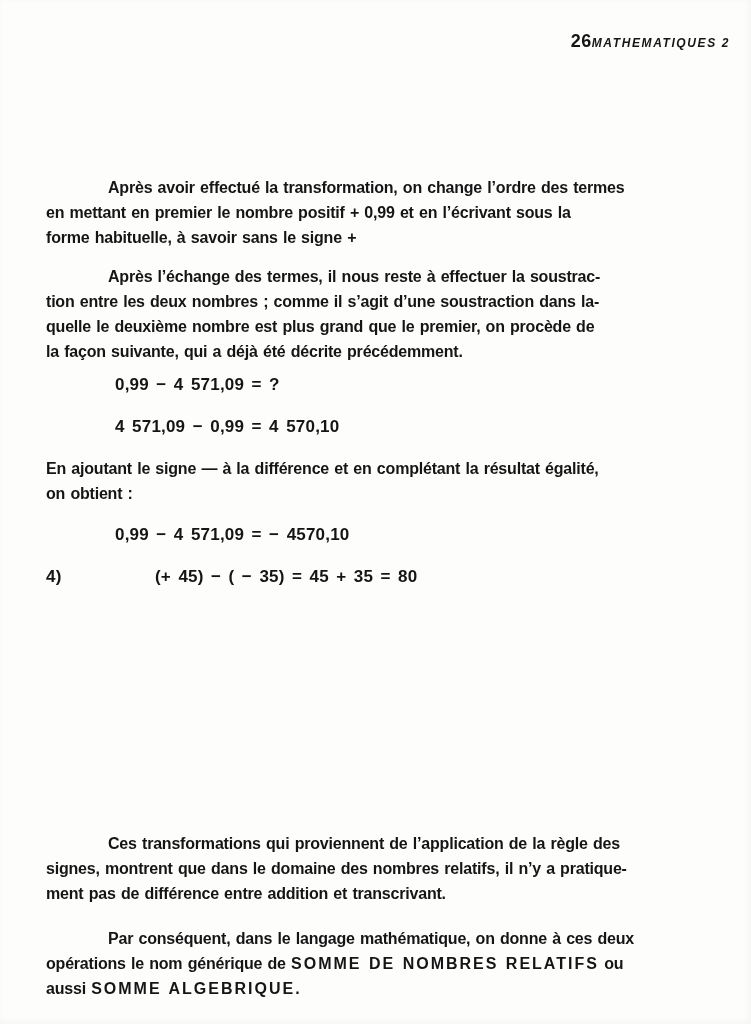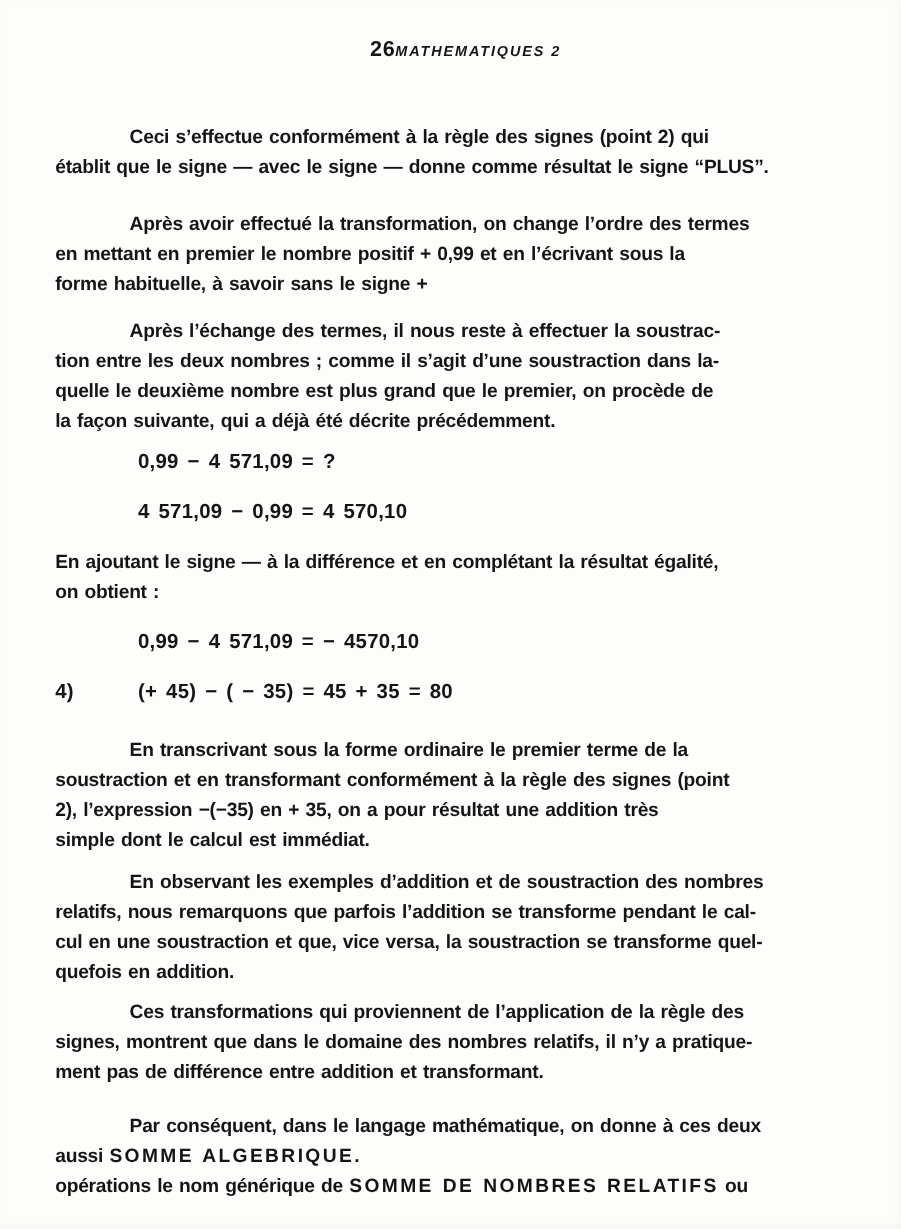--- a/index.html
+++ b/index.html
@@ -42,28 +42,28 @@
     white-space: pre-line;
   }
   .item-row {
     display: flex;
     align-items: baseline;
     font-size: 17px;
     line-height: 25px;
     letter-spacing: 0.2px;
   }
   .item-label { width: 69px; flex: 0 0 69px; }
-  .item-expr { word-spacing: 2.5px; }
+  .item-expr { word-spacing: 2.5px; margin-left: 40px; }
   .header-row {
     position: absolute;
     left: 46px;
     top: 31px;
     width: 684px;
     display: flex;
-    justify-content: center;
+    justify-content: flex-end;
     align-items: baseline;
   }
   .page-num { font-size: 18px; letter-spacing: 0.5px; }
   .header-title {
     font-style: italic;
     font-size: 12px;
     letter-spacing: 1.6px;
   }
   .p-lines div { line-height: 25px; font-size: 16px; letter-spacing: -0.2px; word-spacing: 1px; }
   .p8-indent { padding-left: 62px; margin-top: 22px; }
@@ -86,22 +86,20 @@
 </head>
 <body>
 
 <div class="page">
 
   <div class="header-row">
     <span class="page-num">26</span>
     <span class="header-title">MATHEMATIQUES 2</span>
   </div>
 
-  <div class="block para indent pos-p1">Ceci s’effectue conformément à la règle des signes (point 2) qui
-établit que le signe — avec le signe — donne comme résultat le signe “PLUS”.</div>
 
   <div class="block para indent pos-p2">Après avoir effectué la transformation, on change l’ordre des termes
 en mettant en premier le nombre positif + 0,99 et en l’écrivant sous la
 forme habituelle, à savoir sans le signe +</div>
 
   <div class="block para indent pos-p3">Après l’échange des termes, il nous reste à effectuer la soustrac-
 tion entre les deux nombres ; comme il s’agit d’une soustraction dans la-
 quelle le deuxième nombre est plus grand que le premier, on procède de
 la façon suivante, qui a déjà été décrite précédemment.</div>
 
@@ -112,39 +110,31 @@
   <div class="block para pos-p4">En ajoutant le signe — à la différence et en complétant la résultat égalité,
 on obtient :</div>
 
   <div class="block eq pos-eq3">0,99 − 4 571,09 = − 4570,10</div>
 
   <div class="block item-row pos-it4">
     <span class="item-label">4)</span>
     <span class="item-expr">(+ 45) − ( − 35) = 45 + 35 = 80</span>
   </div>
 
-  <div class="block para indent pos-p5">En transcrivant sous la forme ordinaire le premier terme de la
-soustraction et en transformant conformément à la règle des signes (point
-2), l’expression −(−35) en + 35, on a pour résultat une addition très
-simple dont le calcul est immédiat.</div>
 
-  <div class="block para indent pos-p6">En observant les exemples d’addition et de soustraction des nombres
-relatifs, nous remarquons que parfois l’addition se transforme pendant le cal-
-cul en une soustraction et que, vice versa, la soustraction se transforme quel-
-quefois en addition.</div>
 
   <div class="block para indent pos-p7">Ces transformations qui proviennent de l’application de la règle des
 signes, montrent que dans le domaine des nombres relatifs, il n’y a pratique-
-ment pas de différence entre addition et transformant.</div>
+ment pas de différence entre addition et transcrivant.</div>
 
   <div class="block p-lines pos-p8">
     <div class="p8-indent">
       <span>Par conséquent, dans le langage mathématique, on donne à ces deux</span>
     </div>
     <div>
-      <span>aussi </span><span class="caps">SOMME ALGEBRIQUE.</span>
+      <span>opérations le nom générique de </span><span class="caps">SOMME DE NOMBRES RELATIFS</span><span> ou</span>
     </div>
     <div>
-      <span>opérations le nom générique de </span><span class="caps">SOMME DE NOMBRES RELATIFS</span><span> ou</span>
+      <span>aussi </span><span class="caps">SOMME ALGEBRIQUE.</span>
     </div>
   </div>
 
 </div>
 
 </body></html>

